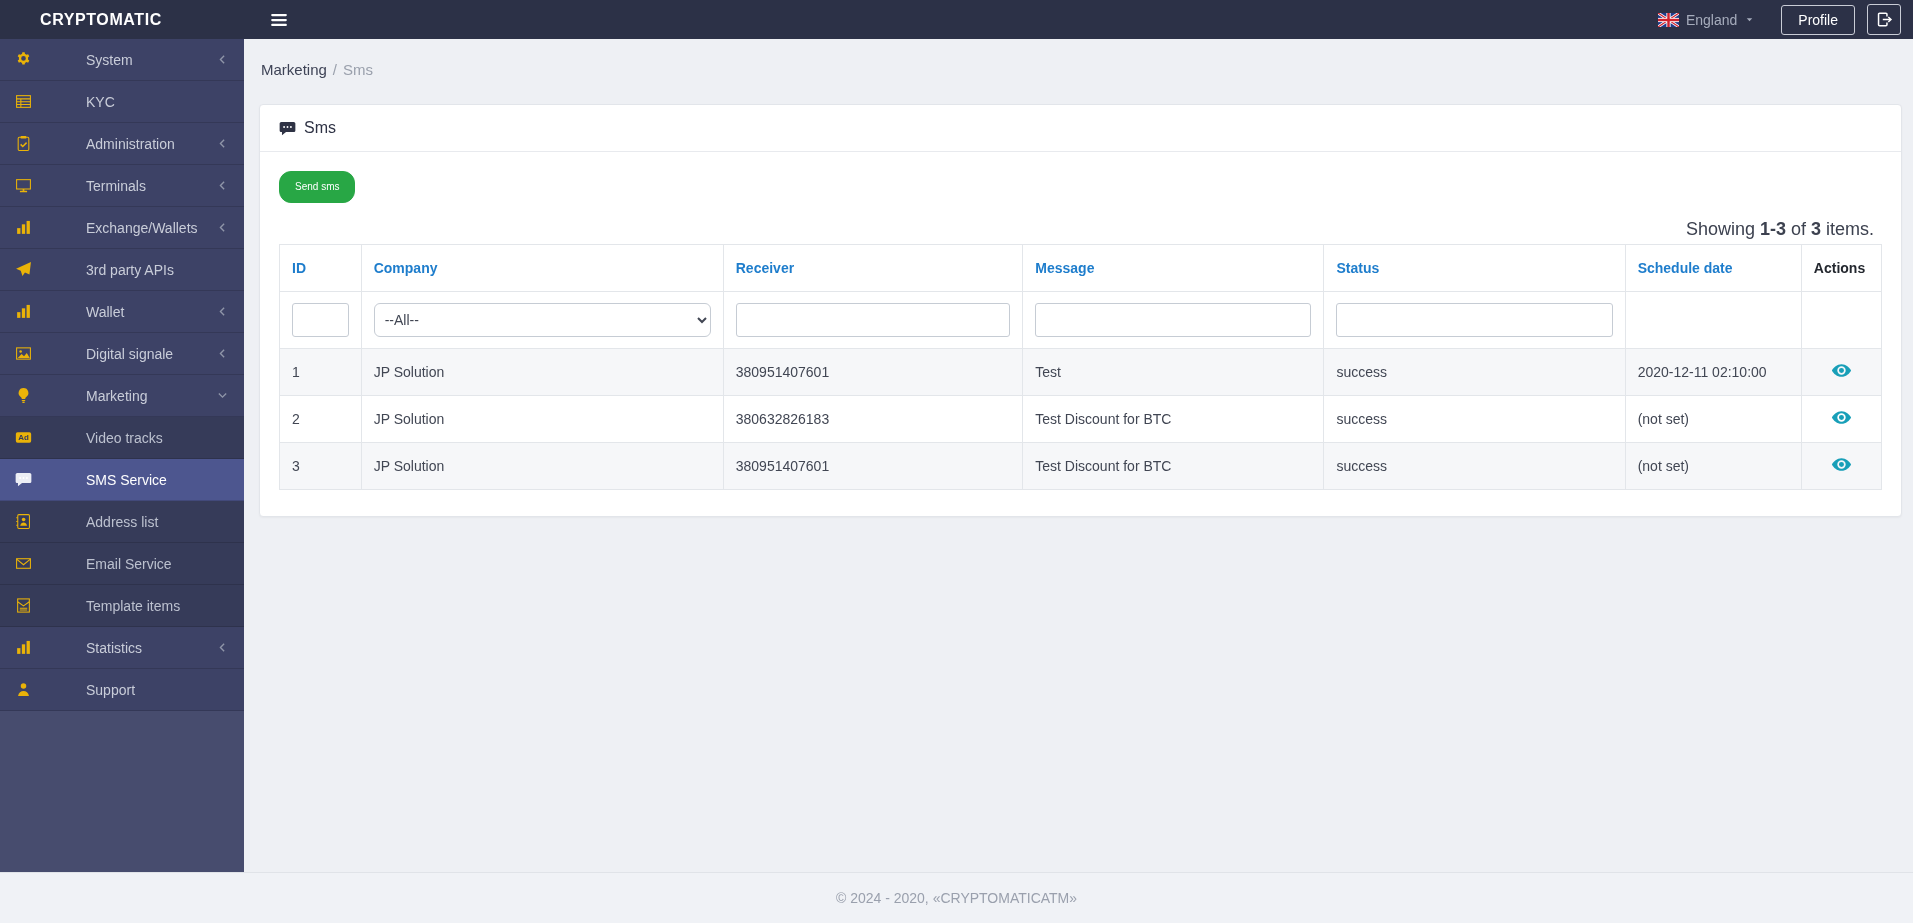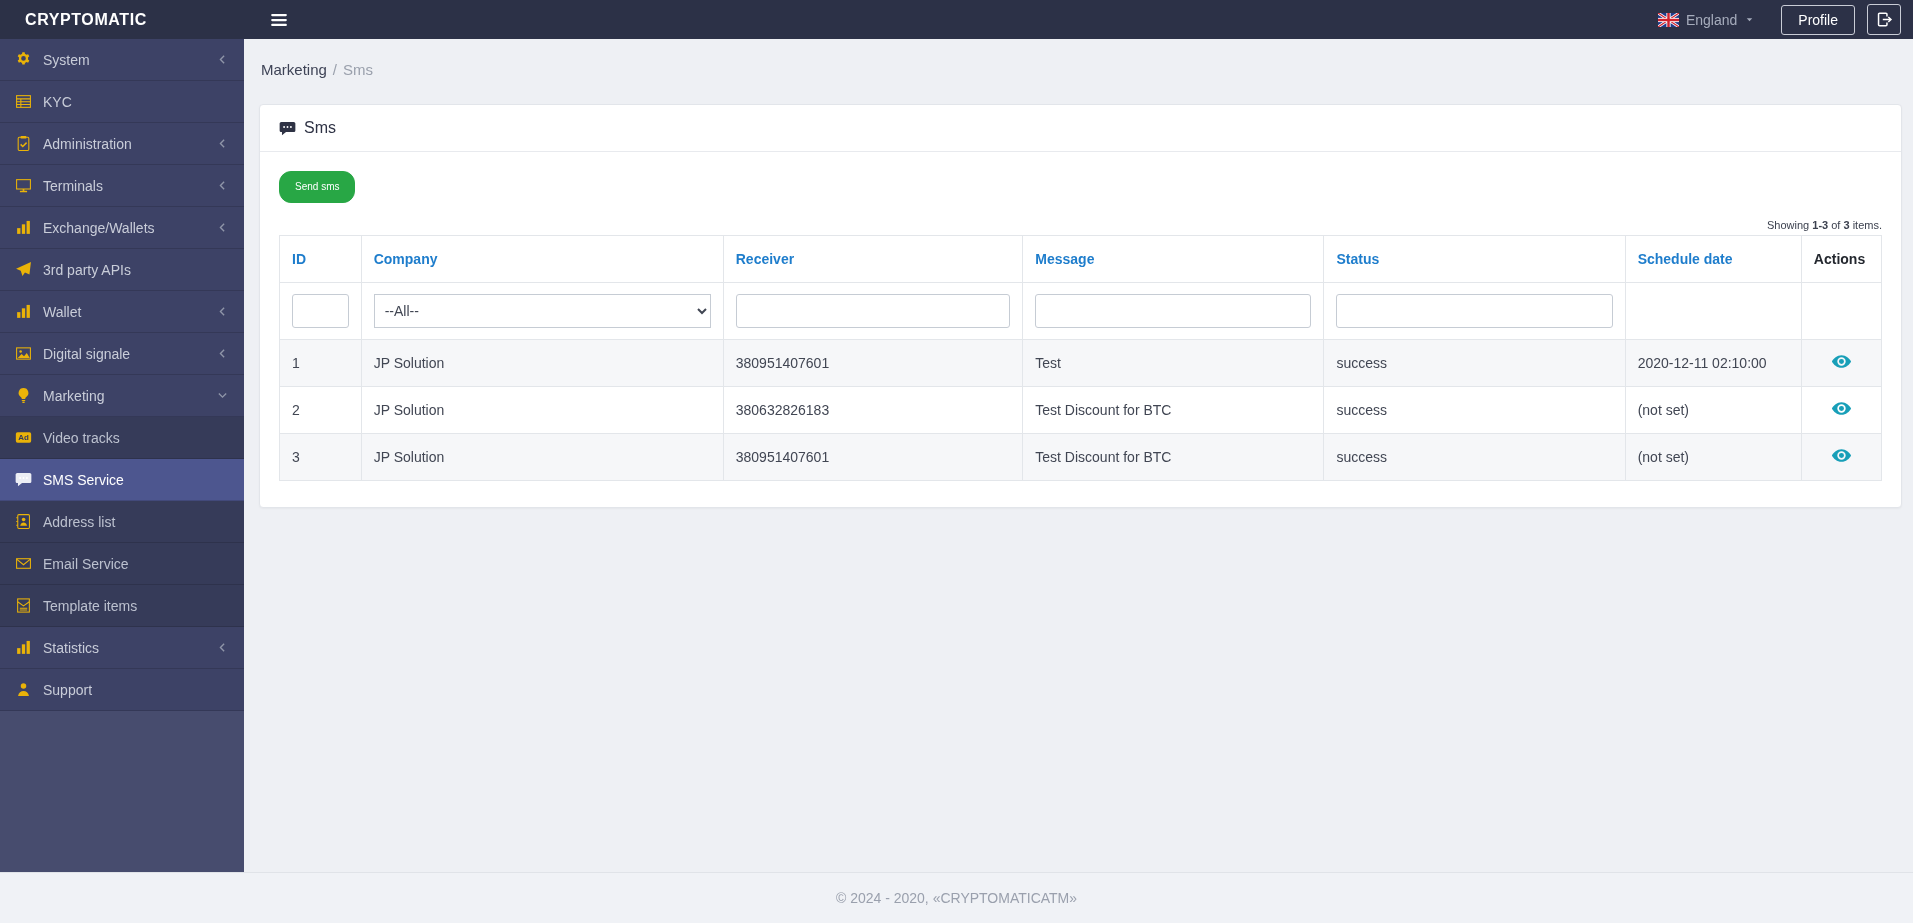--- a/index.html
+++ b/index.html
@@ -2,21 +2,21 @@
 <html><head>
 <meta charset="utf-8">
 <style>
   html,body{margin:0;padding:0;width:1913px;height:923px;overflow:hidden;
     font-family:"Liberation Sans",sans-serif;background:#eef0f4;}
   *{box-sizing:border-box;}
 
   
   .topbar{position:absolute;top:0;left:0;right:0;height:39px;background:#2c3147;
     display:flex;align-items:center;z-index:20;}
-  .brand{flex:0 0 244px;width:244px;padding-left:25px;color:#fff;font-size:16px;
+  .brand{flex:0 0 244px;width:244px;padding-left:40px;color:#fff;font-size:16px;
     font-weight:700;letter-spacing:.6px;cursor:pointer;}
   .hamburger{width:18px;height:18px;color:#fff;margin-left:26px;cursor:pointer;}
   .topbar-right{margin-left:auto;display:flex;align-items:center;gap:12px;padding-right:12px;}
   .lang{display:flex;align-items:center;gap:7px;color:#a6acbc;font-size:14px;cursor:pointer;margin-right:14px;}
   .flag{width:21px;height:14px;display:inline-block;}
   .caret{width:11px;height:11px;color:#a6acbc;}
   .profile-btn{background:transparent;border:1px solid #c9ccd6;color:#fff;font-size:14px;
     padding:7px 16px;border-radius:3px;cursor:pointer;font-family:inherit;line-height:1;}
   .logout-btn{background:transparent;border:1px solid #c9ccd6;color:#fff;width:34px;height:31px;
     border-radius:3px;display:flex;align-items:center;justify-content:center;cursor:pointer;padding:0;}
@@ -26,53 +26,53 @@
   .sidebar{position:absolute;top:39px;left:0;width:244px;bottom:51px;background:#474c6e;
     display:flex;flex-direction:column;z-index:10;}
   .side-menu{display:flex;flex-direction:column;}
   .side-item{height:42px;flex:0 0 42px;display:flex;align-items:center;gap:11px;
     padding:0 15px;background:#3d4266;border-bottom:1px solid rgba(0,0,0,.14);
     color:#c9cdd9;font-size:14px;cursor:pointer;}
   .side-item.submenu{background:#363b59;color:#bcc1cf;}
   .side-item.active{background:#4d568f;color:#fff;}
   .side-icon{width:17px;height:17px;flex:0 0 17px;color:#eab308;}
   .side-item.active .side-icon{color:#eceef5;}
-  .side-label{flex:1;white-space:nowrap;}
+  .side-label{flex:1;white-space:nowrap;margin-left:43px;}
   .side-chevron{width:13px;height:13px;color:#8f95a8;}
   .side-fill{flex:1;background:#474c6e;}
 
   
   .main{position:absolute;left:244px;top:39px;right:0;bottom:51px;background:#eef0f4;
     padding:22px 11px 0 15px;overflow:hidden;}
   .breadcrumb{font-size:15px;color:#3e4356;margin:0 0 26px 2px;}
   .breadcrumb .crumb-link{color:#3e4356;cursor:pointer;}
   .breadcrumb .sep{color:#9aa0ac;margin:0 6px;}
   .breadcrumb .current{color:#9aa0ac;}
 
   .card{background:#fff;border:1px solid #e2e5ea;border-radius:4px;
     box-shadow:0 1px 2px rgba(0,0,0,.04);}
   .card-header{padding:14px 19px;border-bottom:1px solid #e8eaee;font-size:16px;color:#2e3244;
     display:flex;align-items:center;gap:8px;}
   .card-title-icon{width:17px;height:17px;color:#2e3244;}
   .card-body{padding:19px 19px 26px;}
 
   .send-btn{background:#28a745;border:1px solid #28a745;color:#fff;font-size:10px;
     padding:9px 15px;border-radius:12px;cursor:pointer;font-family:inherit;line-height:1.2;}
-  .summary{text-align:right;font-size:11px;color:#3c414f;margin:16px 0 4px;}
+  .summary{text-align:right;font-size:18px;color:#3c414f;margin:16px 8px 4px;}
 
   table.grid{width:100%;border-collapse:collapse;font-size:14px;color:#414653;table-layout:fixed;}
   .grid th,.grid td{border:1px solid #e3e6ea;text-align:left;vertical-align:middle;
     overflow:hidden;white-space:nowrap;text-overflow:ellipsis;}
   .grid th{padding:15px 12px;color:#1e7dcc;font-weight:700;background:#fff;cursor:pointer;}
   .grid th.actions-th{color:#24282f;cursor:default;}
   .grid td{padding:15px 12px;}
   .filter-row td{background:#fff;padding:11px 12px;}
   .filter-row input{width:100%;height:34px;border:1px solid #c6ccd4;border-radius:3px;
     padding:0 8px;font-size:14px;font-family:inherit;background:#fff;}
-  .filter-row select{width:100%;height:34px;border:1px solid #c6ccd4;border-radius:0;
+  .filter-row select{width:100%;height:34px;border:1px solid #c6ccd4;border-radius:6px;
     background:#fff;font-size:14px;font-family:inherit;padding:0 6px;color:#414653;}
   tr.odd td{background:#f6f7f9;}
   tr.even td{background:#fff;}
   td.actions-cell{text-align:center;padding:10px 8px;}
   .eye-btn{background:none;border:none;cursor:pointer;color:#189fb8;width:22px;height:22px;padding:0;}
   .eye-btn svg{width:21px;height:21px;display:block;margin:0 auto;}
 
   
   .footer{position:absolute;bottom:0;left:0;right:0;height:51px;background:#f0f2f6;
     border-top:1px solid #e0e3e8;display:flex;align-items:center;justify-content:center;

